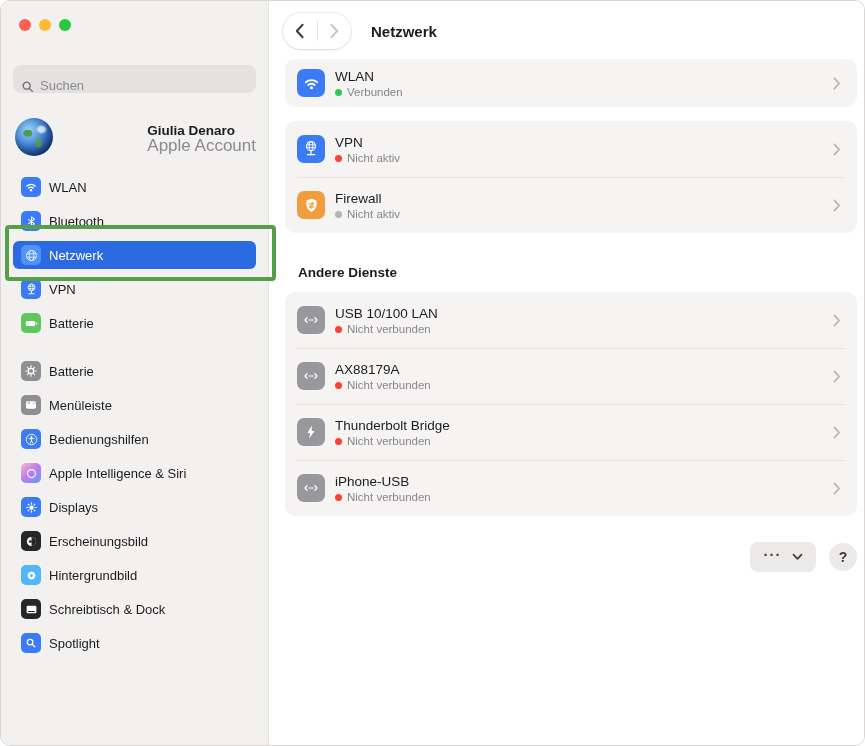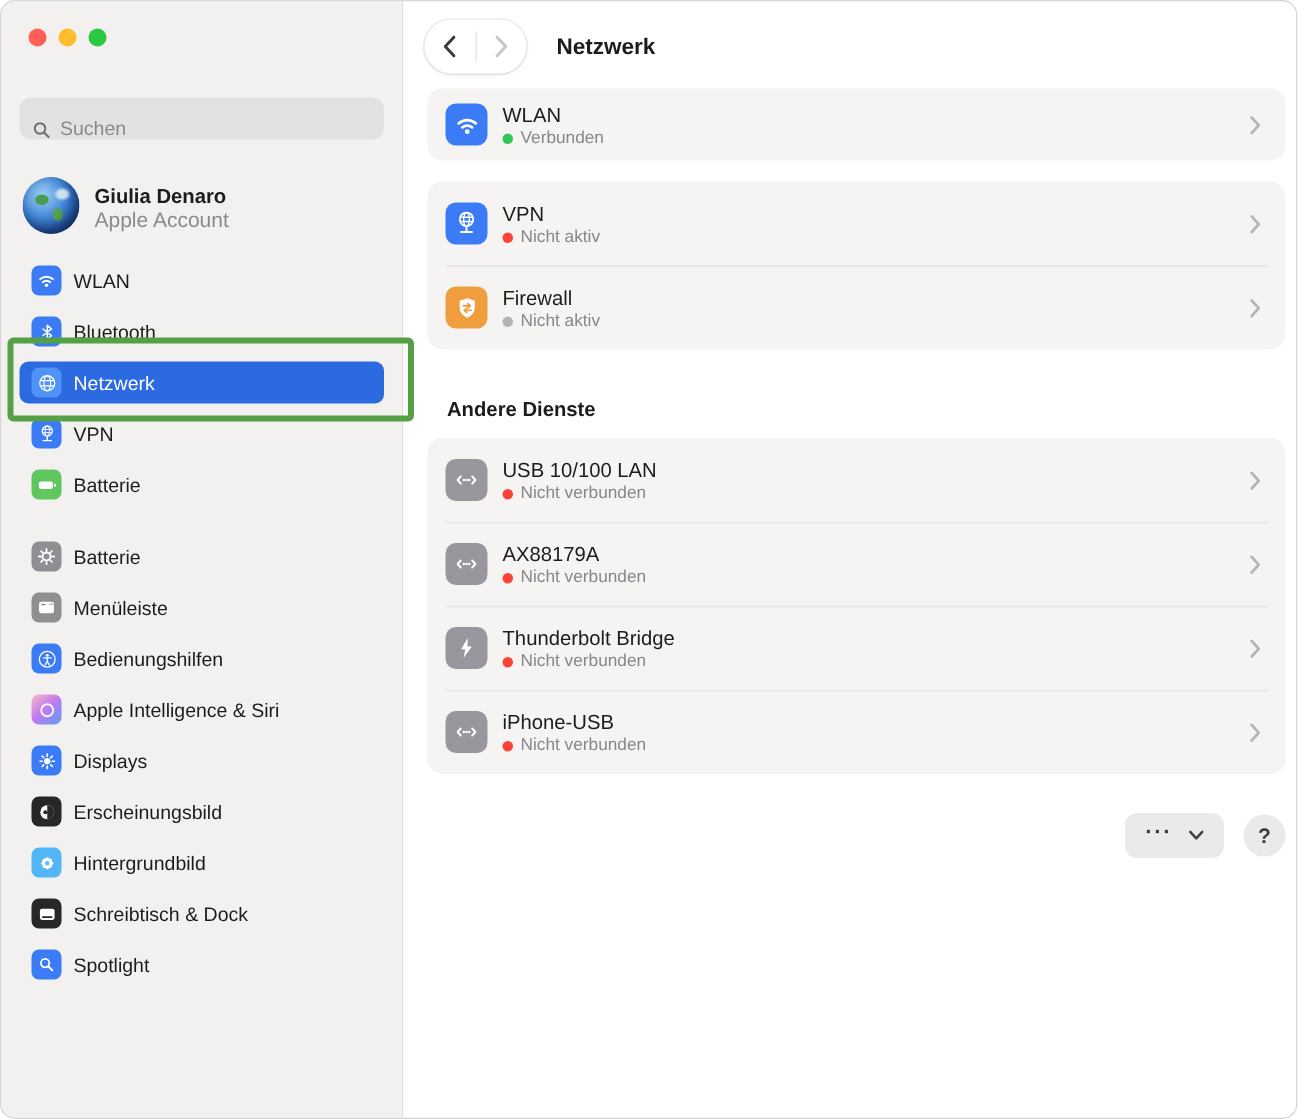--- a/index.html
+++ b/index.html
@@ -30,32 +30,32 @@
     margin-top:34px; height:28px; background:#e3e2e0; border-radius:8px;
     display:flex; align-items:flex-end; padding:0 8px; gap:6px;
   }
   .searchbox svg { flex-shrink:0; }
   .searchbox input {
     border:none; background:transparent; outline:none; width:100%;
     font-family:inherit; font-size:13px; color:#1c1c1e;
   }
   .searchbox input::placeholder { color:#8a8a8e; }
 
-  .account { margin-top:24px; display:flex; align-items:center; gap:10px; padding-left:2px; height:40px; cursor:default; }
+  .account { margin-top:24px; display:flex; align-items:center; gap:10px; padding-left:2px; height:40px; cursor:default;justify-content:space-between; }
   .avatar {
     width:38px; height:38px; border-radius:50%; flex-shrink:0;
     background:
       radial-gradient(9px 7px at 34% 40%, #4c9b52 0 45%, transparent 55%),
       radial-gradient(7px 9px at 62% 66%, #57a24e 0 40%, transparent 55%),
       radial-gradient(10px 8px at 70% 30%, #cfe4f4 0 30%, transparent 60%),
       radial-gradient(circle at 36% 32%, #9cd0f2 0%, #3e82d6 45%, #1d4e9b 78%, #0e2f66 100%);
     box-shadow: inset -3px -4px 8px rgba(0,0,20,.45);
   }
   .acc-name { font-size:13.5px; font-weight:bold; color:#1c1c1e; line-height:17px; }
-  .acc-sub  { font-size:14px; color:#8a8a8e; line-height:14px; }
+  .acc-sub  { font-size:17px; color:#8a8a8e; line-height:14px; }
 
   .nav { margin-top:16px; }
   .nav.gap2 { margin-top:20px; }
   .nav.gap3 { margin-top:24px; }
   .item {
     display:flex; align-items:center; gap:8px; height:28px;
     border-radius:6px; padding:0 8px; margin-bottom:6px; cursor:default;
   }
   .item .lbl { font-size:13px; color:#1c1c1e; white-space:nowrap; }
   .item.selected { background:#2c6ae2; }

